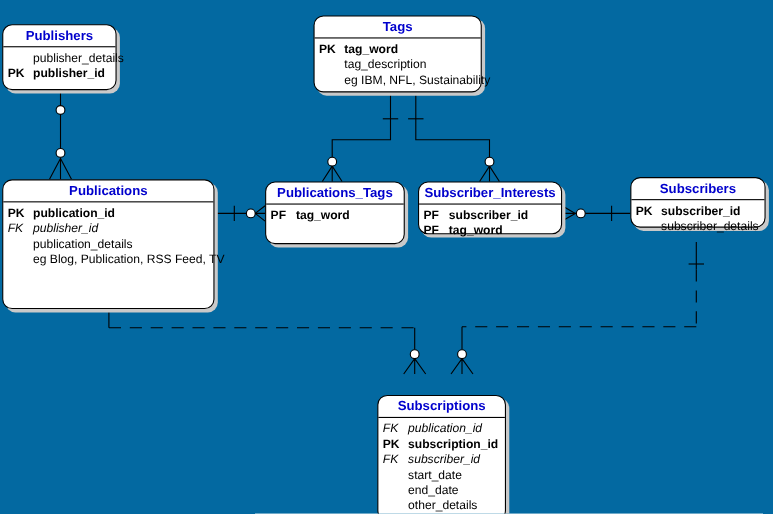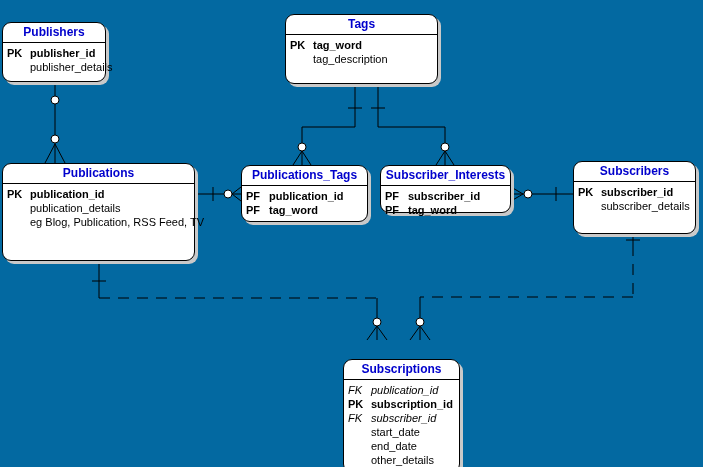--- a/index.html
+++ b/index.html
@@ -78,59 +78,60 @@
       <path class="dash" d="M633 297 H420"></path>
       <path d="M420 297 V318"></path>
       <circle cx="420" cy="322" r="4"></circle>
       <path d="M420 326 V340 M420 326 L410 340 M420 326 L430 340"></path>
     </g>
   </svg>
 
   <div class="entity" style="left:2px;top:22px;width:104px;height:60px;">
     <div class="title">Publishers</div>
     <div class="body">
+      <div class="row"><span class="k"></span><span class="f">publisher_details</span></div>
       <div class="row pk"><span class="k">PK</span><span class="f">publisher_id</span></div>
-      <div class="row"><span class="k"></span><span class="f">publisher_details</span></div>
     </div>
   </div>
 
   <div class="entity" style="left:285px;top:14px;width:153px;height:70px;">
     <div class="title">Tags</div>
     <div class="body">
       <div class="row pk"><span class="k">PK</span><span class="f">tag_word</span></div>
       <div class="row"><span class="k"></span><span class="f">tag_description</span></div>
+      <div class="row"><span class="k"></span><span class="f">eg IBM, NFL, Sustainability</span></div>
     </div>
   </div>
 
-  <div class="entity" style="left:2px;top:163px;width:193px;height:98px;">
+  <div class="entity" style="left:2px;top:163px;width:193px;height:118px;">
     <div class="title">Publications</div>
     <div class="body">
       <div class="row pk"><span class="k">PK</span><span class="f">publication_id</span></div>
+      <div class="row fk"><span class="k">FK</span><span class="f">publisher_id</span></div>
       <div class="row"><span class="k"></span><span class="f">publication_details</span></div>
       <div class="row"><span class="k"></span><span class="f">eg Blog, Publication, RSS Feed, TV</span></div>
     </div>
   </div>
 
   <div class="entity" style="left:241px;top:165px;width:127px;height:57px;">
     <div class="title">Publications_Tags</div>
     <div class="body">
-      <div class="row pk"><span class="k">PF</span><span class="f">publication_id</span></div>
       <div class="row pk"><span class="k">PF</span><span class="f">tag_word</span></div>
     </div>
   </div>
 
   <div class="entity" style="left:380px;top:165px;width:131px;height:48px;">
     <div class="title">Subscriber_Interests</div>
     <div class="body">
       <div class="row pk"><span class="k">PF</span><span class="f">subscriber_id</span></div>
       <div class="row pk"><span class="k">PF</span><span class="f">tag_word</span></div>
     </div>
   </div>
 
-  <div class="entity" style="left:573px;top:161px;width:123px;height:73px;">
+  <div class="entity" style="left:573px;top:161px;width:123px;height:46px;">
     <div class="title">Subscribers</div>
     <div class="body">
       <div class="row pk"><span class="k">PK</span><span class="f">subscriber_id</span></div>
       <div class="row"><span class="k"></span><span class="f">subscriber_details</span></div>
     </div>
   </div>
 
   <div class="entity" style="left:343px;top:340px;width:117px;height:114px;margin-top:19px;">
     <div class="title">Subscriptions</div>
     <div class="body">

